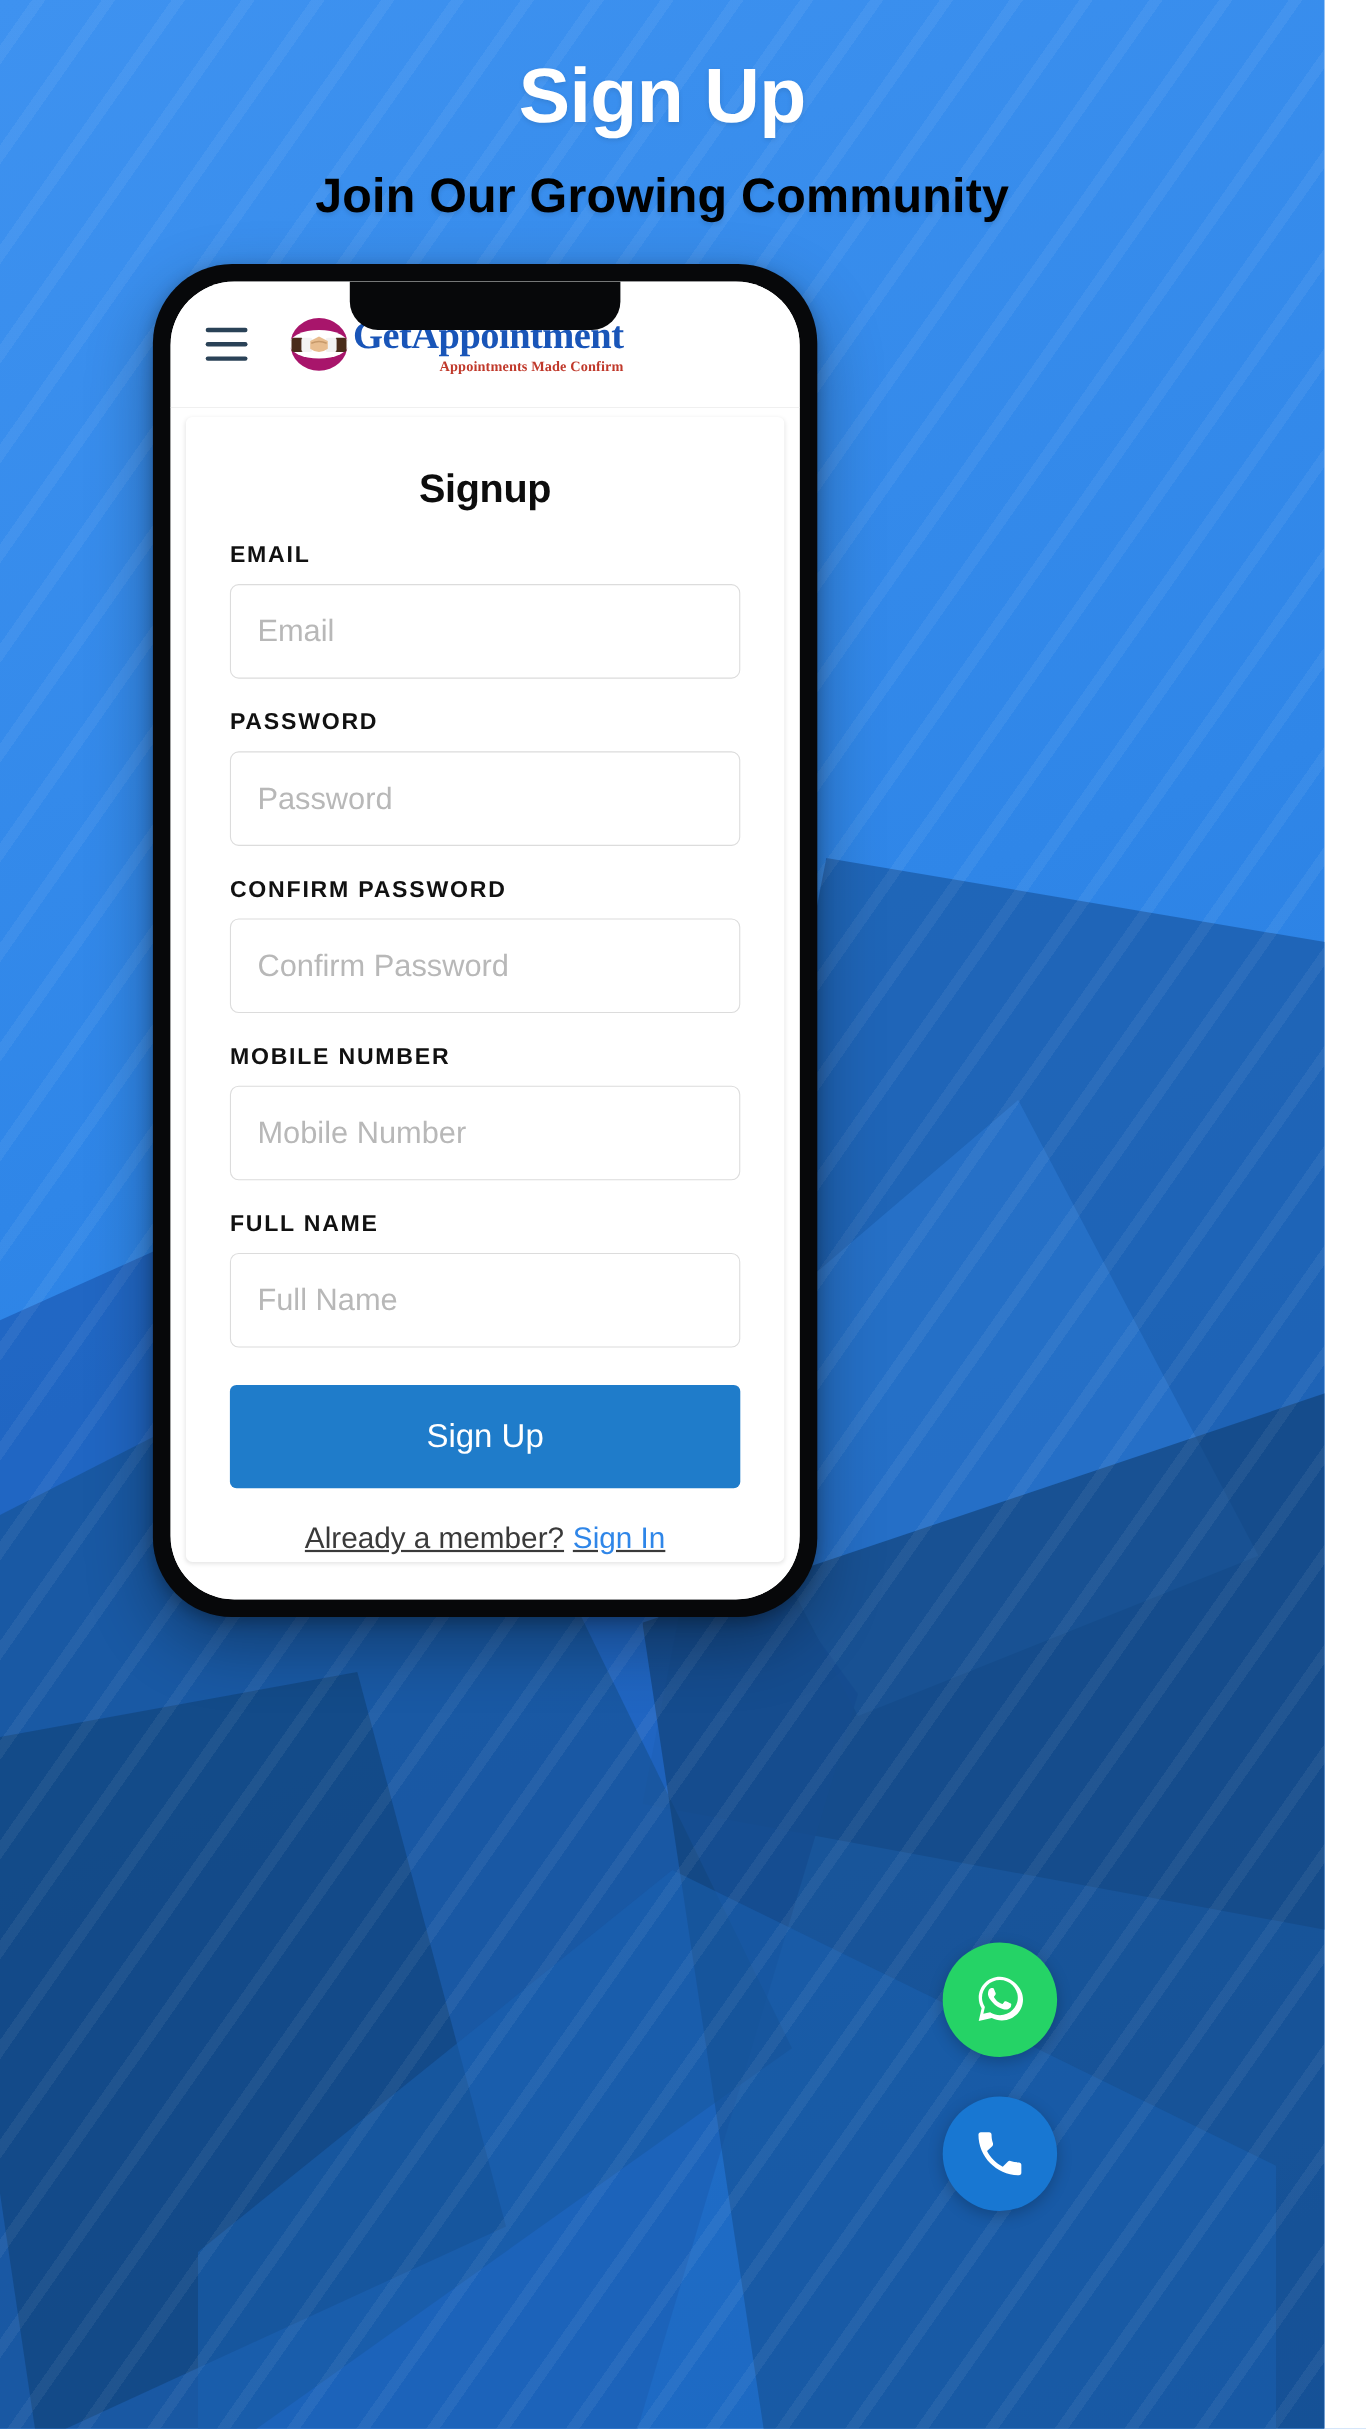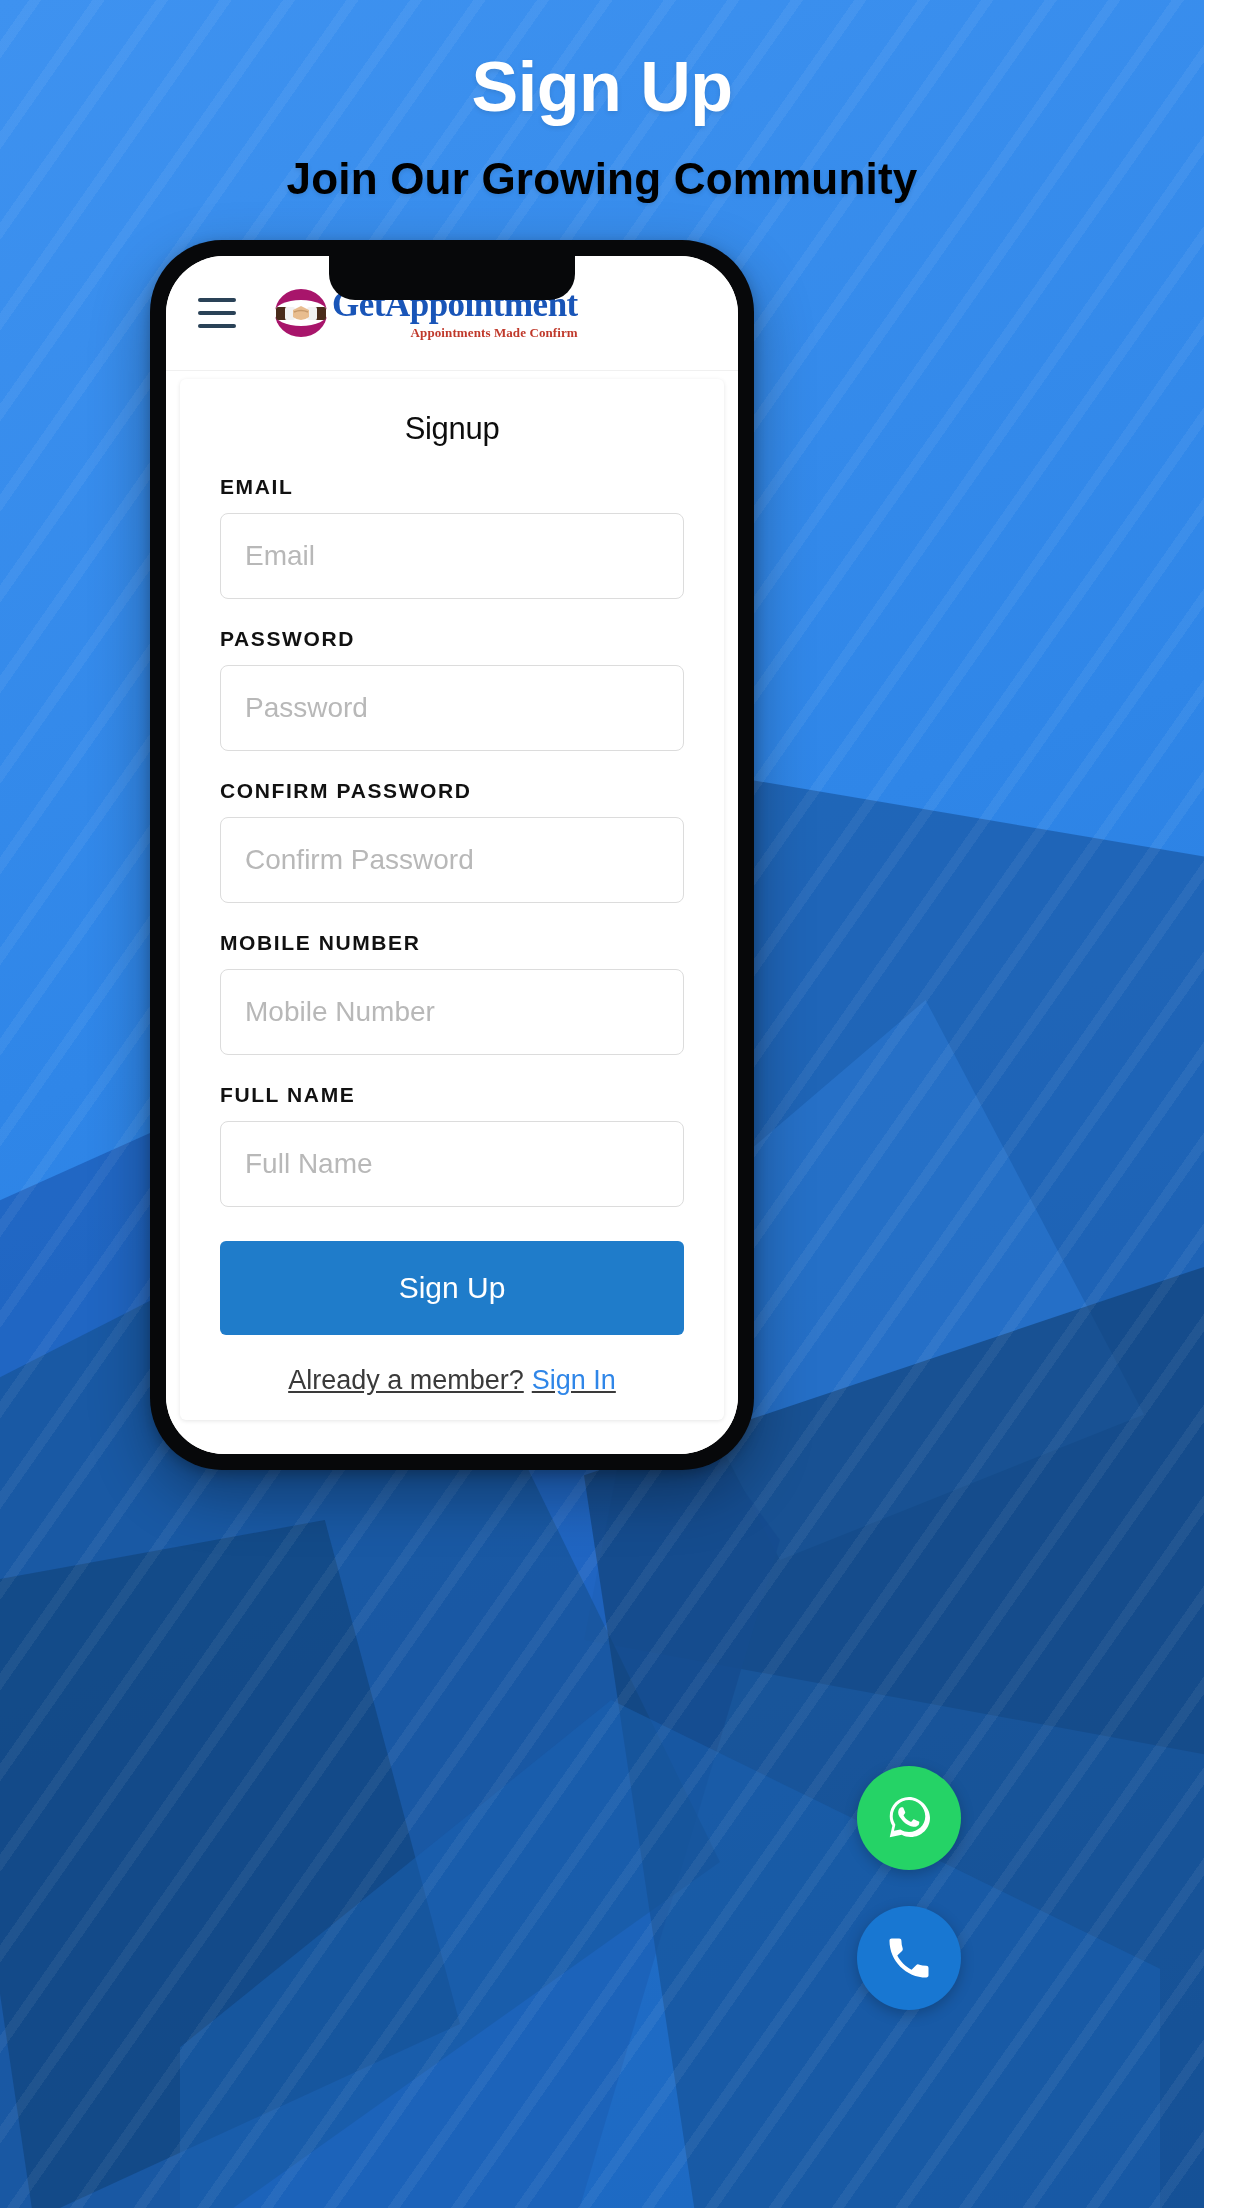--- a/index.html
+++ b/index.html
@@ -66,21 +66,21 @@
   .hero-sub {
     margin-top: 32px;
     font-size: 44px; font-weight: 700; color: #000000;
     letter-spacing: 0.2px;
     text-shadow: 0 2px 4px rgba(0,0,0,.10);
   }
 
   
   .phone {
     position: absolute;
-    left: 150px; top: 240px;
+    left: 139px; top: 240px;
     width: 604px; height: 1230px;
     background: #07080a;
     border-radius: 72px;
     box-shadow: 0 24px 60px rgba(0,0,0,.32), 0 4px 14px rgba(0,0,0,.25);
     z-index: 5;
   }
   .phone-screen {
     position: absolute;
     left: 16px; top: 16px; right: 16px; bottom: 16px;
     background: #ffffff;
@@ -149,23 +149,23 @@
   .card {
     position: absolute;
     left: 14px; right: 14px; top: 8px; bottom: 34px;
     background: #ffffff;
     border-radius: 6px;
     box-shadow: 0 1px 4px rgba(0,0,0,.10);
     padding: 0 40px;
   }
   .form-title {
     text-align: center;
-    font-size: 31px; font-weight: 400;
+    font-size: 36px; font-weight: 700;
     color: #0d0d0d;
-    margin-top: 32px;
+    margin-top: 44px;
     letter-spacing: -0.3px;
   }
   .field { margin-top: 28px; }
   .field:first-of-type { margin-top: 40px; }
   .field-label {
     font-size: 21px; font-weight: 700;
     color: #111111;
     letter-spacing: 1.6px;
     margin-bottom: 14px;
   }

